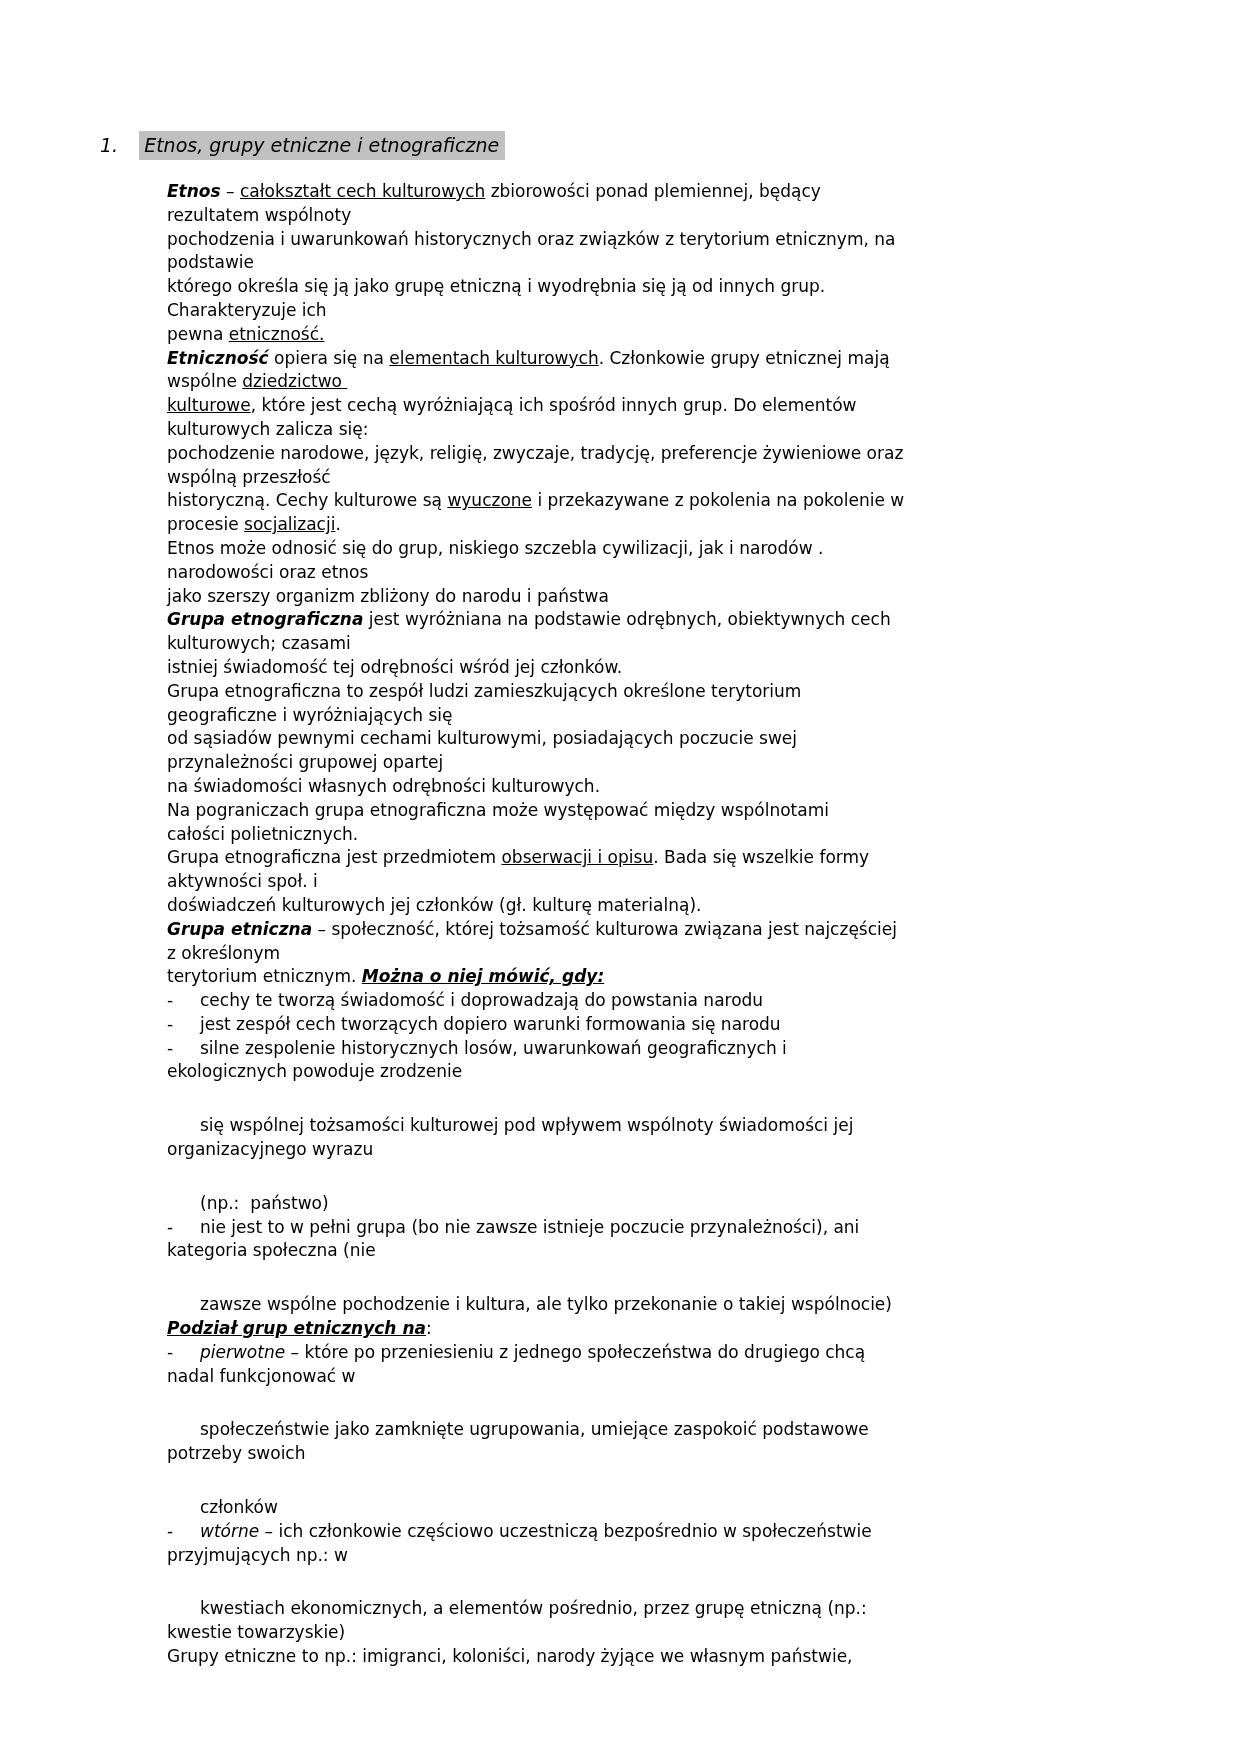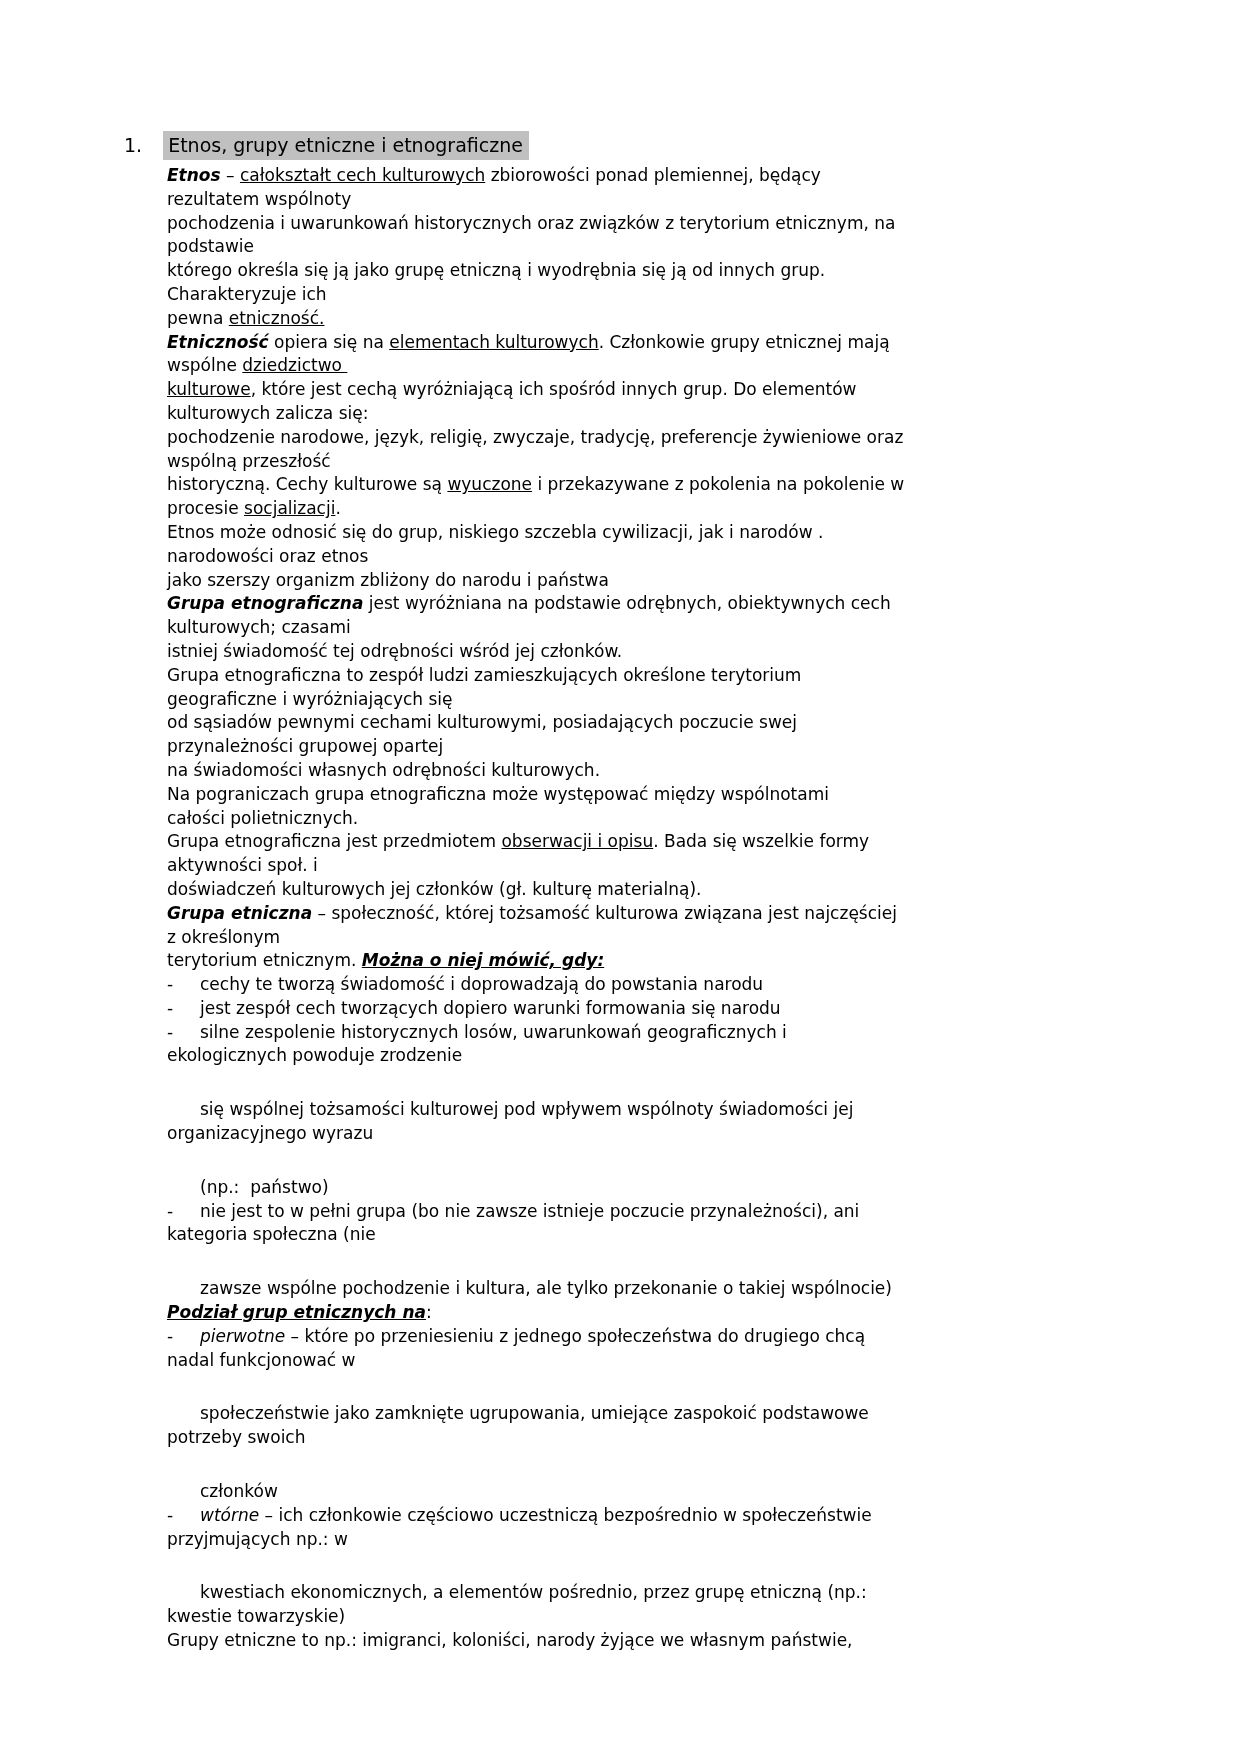--- a/index.html
+++ b/index.html
@@ -9,38 +9,39 @@
     width: 1240px;
     height: 1754px;
     background: #ffffff;
     margin: 0 auto;
     overflow: hidden;
     font-family: "DejaVu Sans", "Liberation Sans", sans-serif;
     color: #000000;
   }
   .heading-row {
     position: absolute;
-    left: 124px;
+    left: 100px;
     top: 131px;
     font-size: 19px;
     line-height: 26px;
     white-space: nowrap;
+    font-style: italic;
   }
   .heading-number {
     display: inline-block;
     margin-right: 21px;
   }
   .heading-title {
     display: inline-block;
     padding: 1px 6px 2px 5px;
   }
   .doc-body {
     position: absolute;
     left: 167px;
-    top: 164px;
+    top: 180px;
     width: 1010px;
     font-size: 17px;
     line-height: 23.8px;
   }
   .line {
     white-space: pre;
     min-height: 23.8px;
   }
   .line.indent { padding-left: 33px; margin-top: 30px; }
   .line.bullet .dash {

